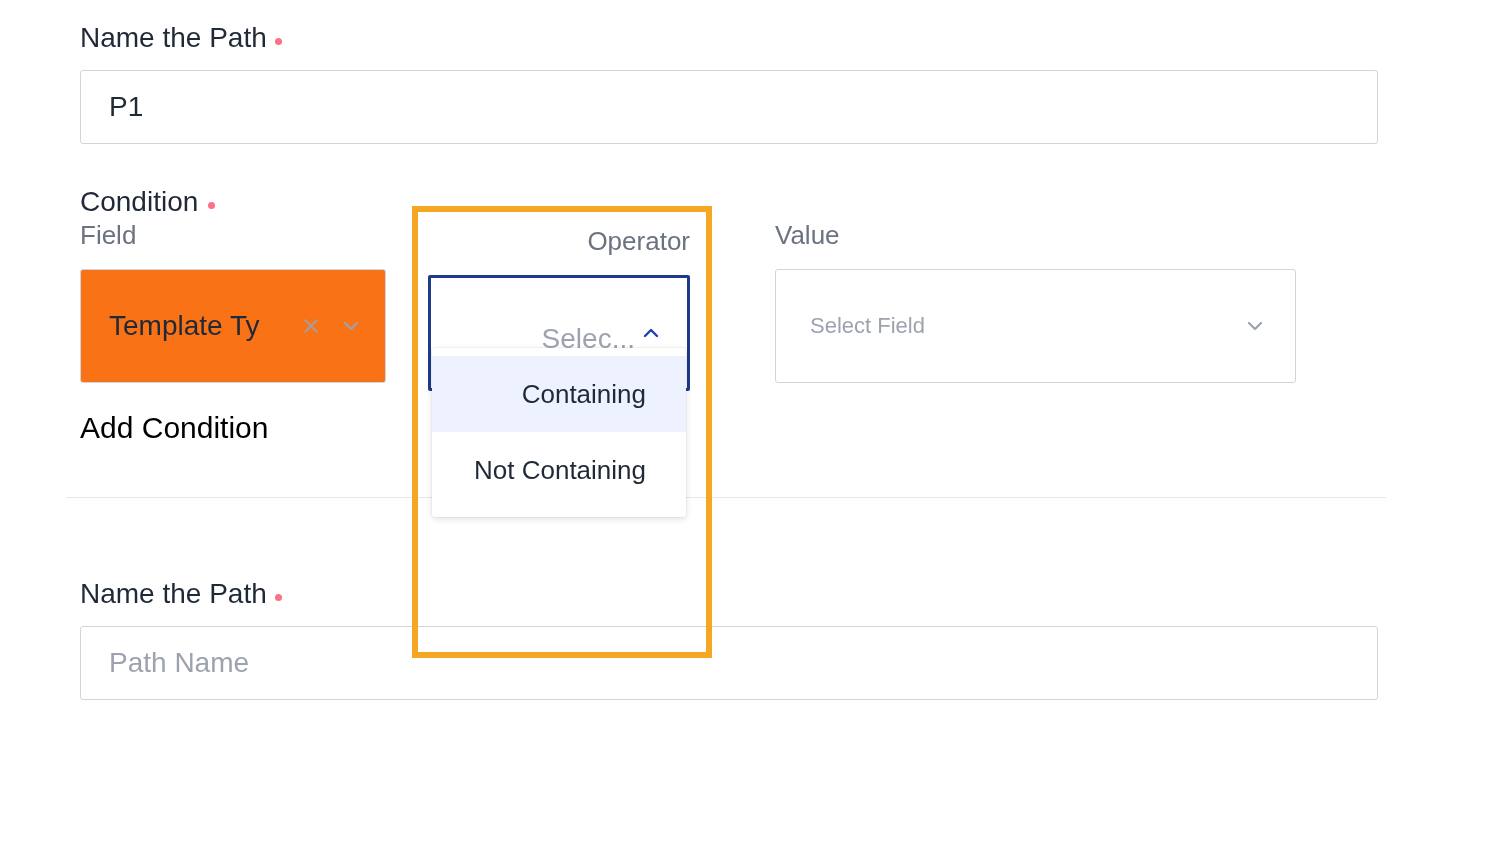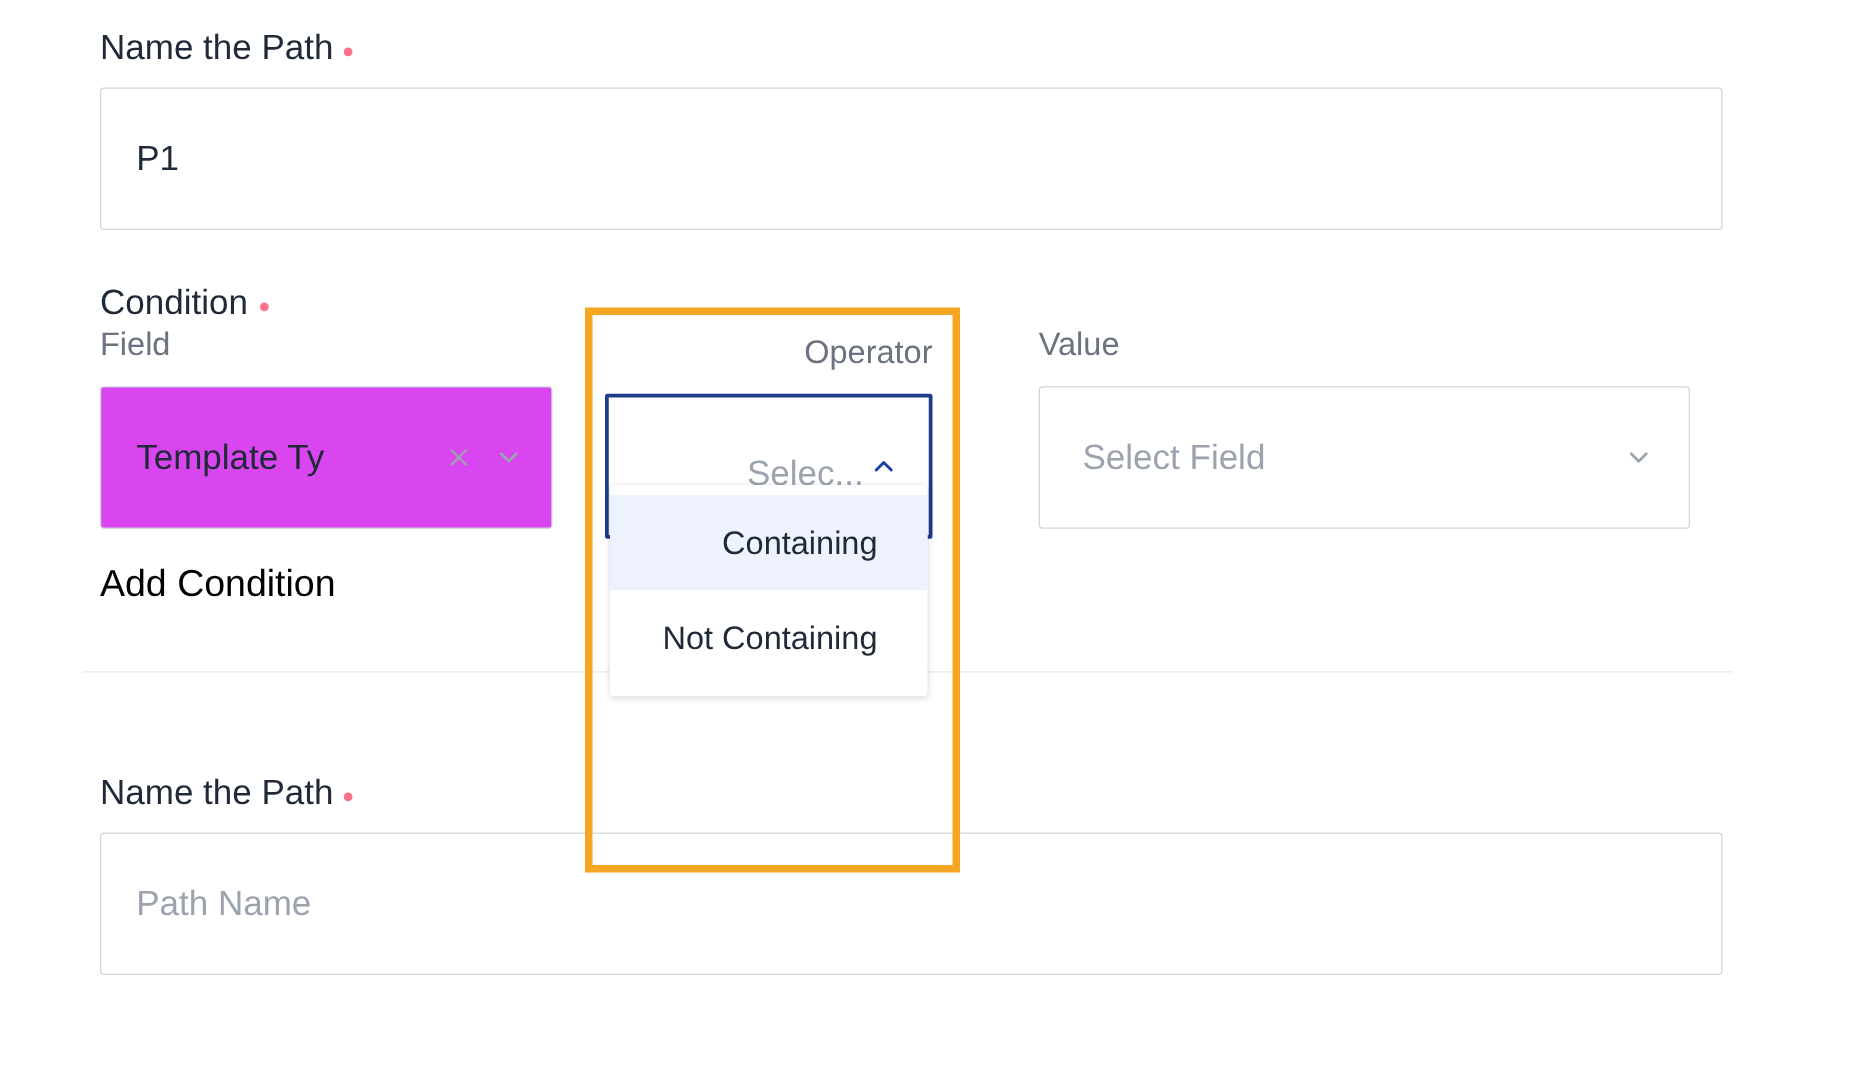--- a/index.html
+++ b/index.html
@@ -28,21 +28,21 @@
       width: 7px;
       height: 7px;
       background: #fb7185;
       border-radius: 50%;
       display: inline-block;
       position: relative;
       top: 3px;
     }
     .text-input {
       width: 1298px;
-      height: 114px;
+      height: 74px;
       border: 1px solid #d1d5db;
       border-radius: 3px;
       font-size: 28px;
       padding: 0 28px;
       color: #1f2937;
       background: #fff;
       outline: none;
     }
     .text-input::placeholder { color: #9ca3af; }
     .condition-block { margin-top: 42px; }
@@ -53,21 +53,21 @@
       display: flex;
       align-items: center;
       gap: 10px;
       margin-bottom: 2px;
     }
     .cols {
       display: flex;
       gap: 42px;
       align-items: flex-start;
     }
-    .col-field { width: 362px; }
+    .col-field { width: 306px; }
     .col-operator { width: 262px; position: relative; }
     .col-value { width: 564px; padding-left: 43px; }
     .sub-label {
       font-size: 26px;
       color: #6b7280;
       font-weight: 400;
       margin-bottom: 18px;
     }
     .sub-label.inside-highlight {
       padding-left: 12px;
@@ -75,21 +75,21 @@
       margin-bottom: 18px;
     }
     
     .field-select {
       border: 1px solid #d1d5db;
       border-radius: 3px;
       height: 114px;
       display: flex;
       align-items: center;
       padding: 0 18px 0 28px;
-      background: #d946ef;
+      background: #f97316;
     }
     .field-select .field-text {
       flex: 1;
       font-size: 28px;
       color: #1f2937;
       white-space: nowrap;
       overflow: hidden;
     }
     .icon-x, .icon-chevron-down, .icon-chevron-up {
       display: inline-flex;
@@ -155,21 +155,21 @@
       border: 1px solid #d1d5db;
       border-radius: 3px;
       height: 114px;
       display: flex;
       align-items: center;
       padding: 0 24px 0 34px;
       background: #fff;
     }
     .value-select .value-text {
       flex: 1;
-      font-size: 28px;
+      font-size: 22px;
       color: #9ca3af;
     }
     .add-condition {
       margin-top: 28px;
       font-size: 30px;
       color: #000000;
       cursor: pointer;
       display: inline-block;
     }
     .divider {

